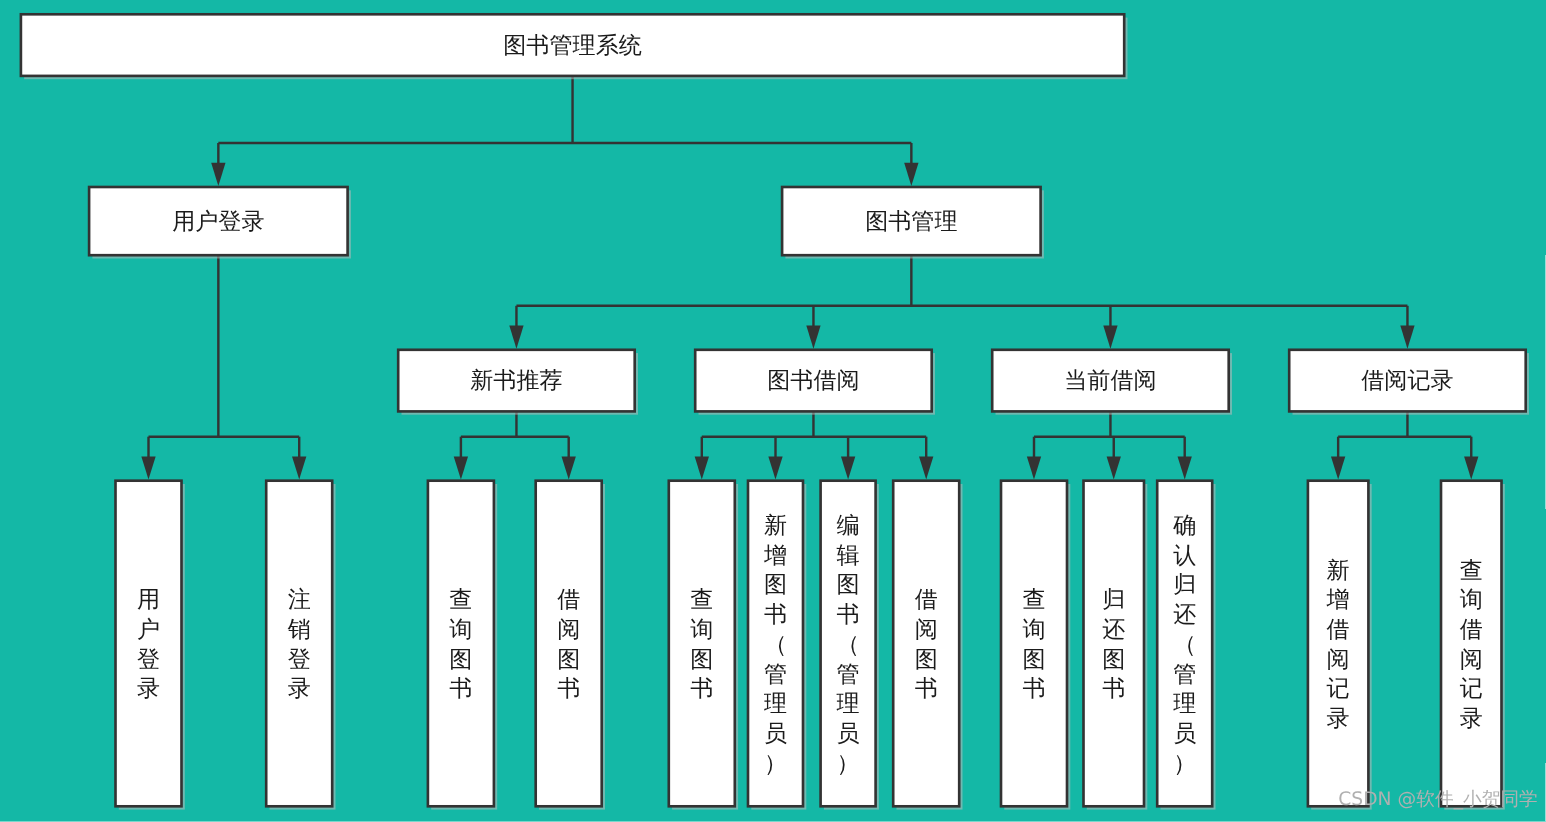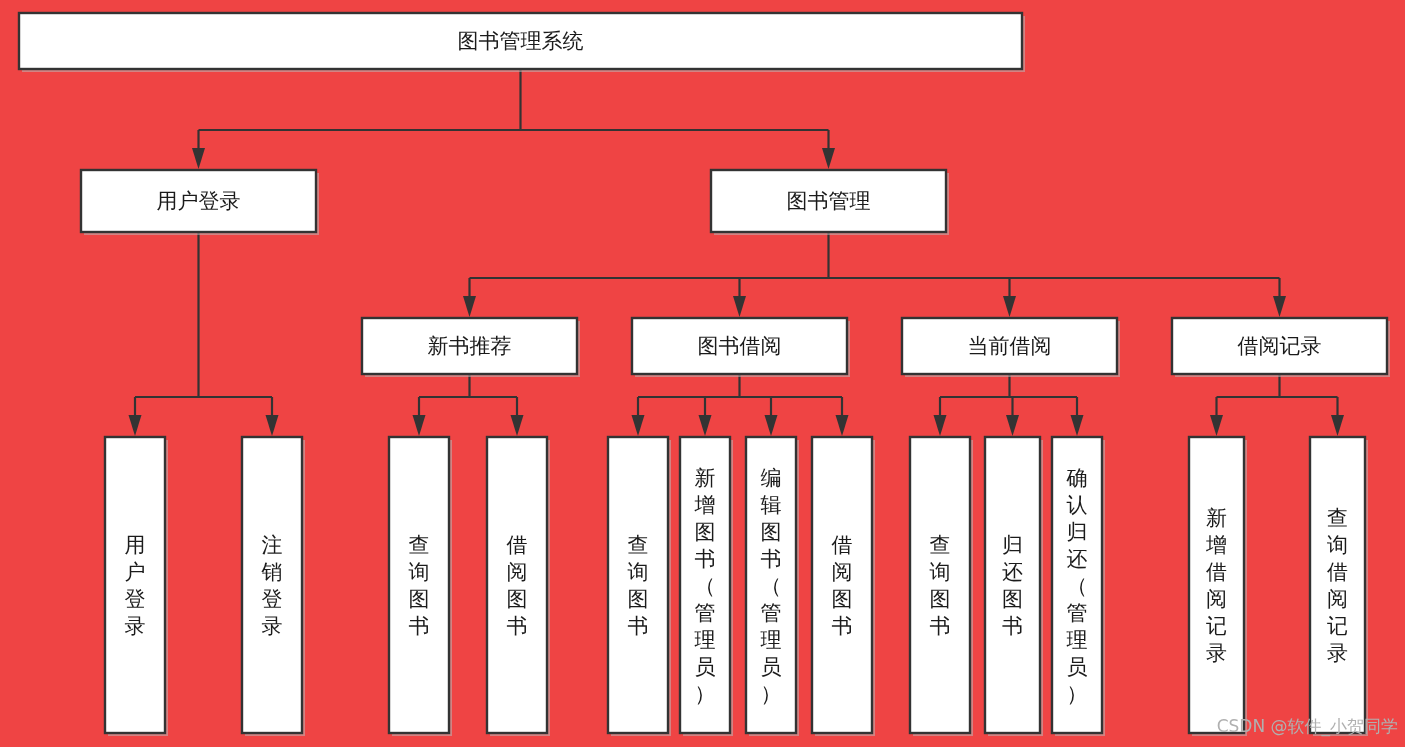--- a/index.html
+++ b/index.html
@@ -8,21 +8,21 @@
     padding: 0;
     background: #ffffff;
   }
   body {
     font-family: "DejaVu Sans", "Liberation Sans", sans-serif;
   }
   #diagram-root {
     position: relative;
     width: 1405px;
     height: 747px;
-    background: #ef4444;
+    background: #14b8a6;
     overflow: hidden;
   }
   svg.diagram-canvas {
     position: absolute;
     left: 0;
     top: 0;
     width: 1405px;
     height: 747px;
     display: block;
   }

